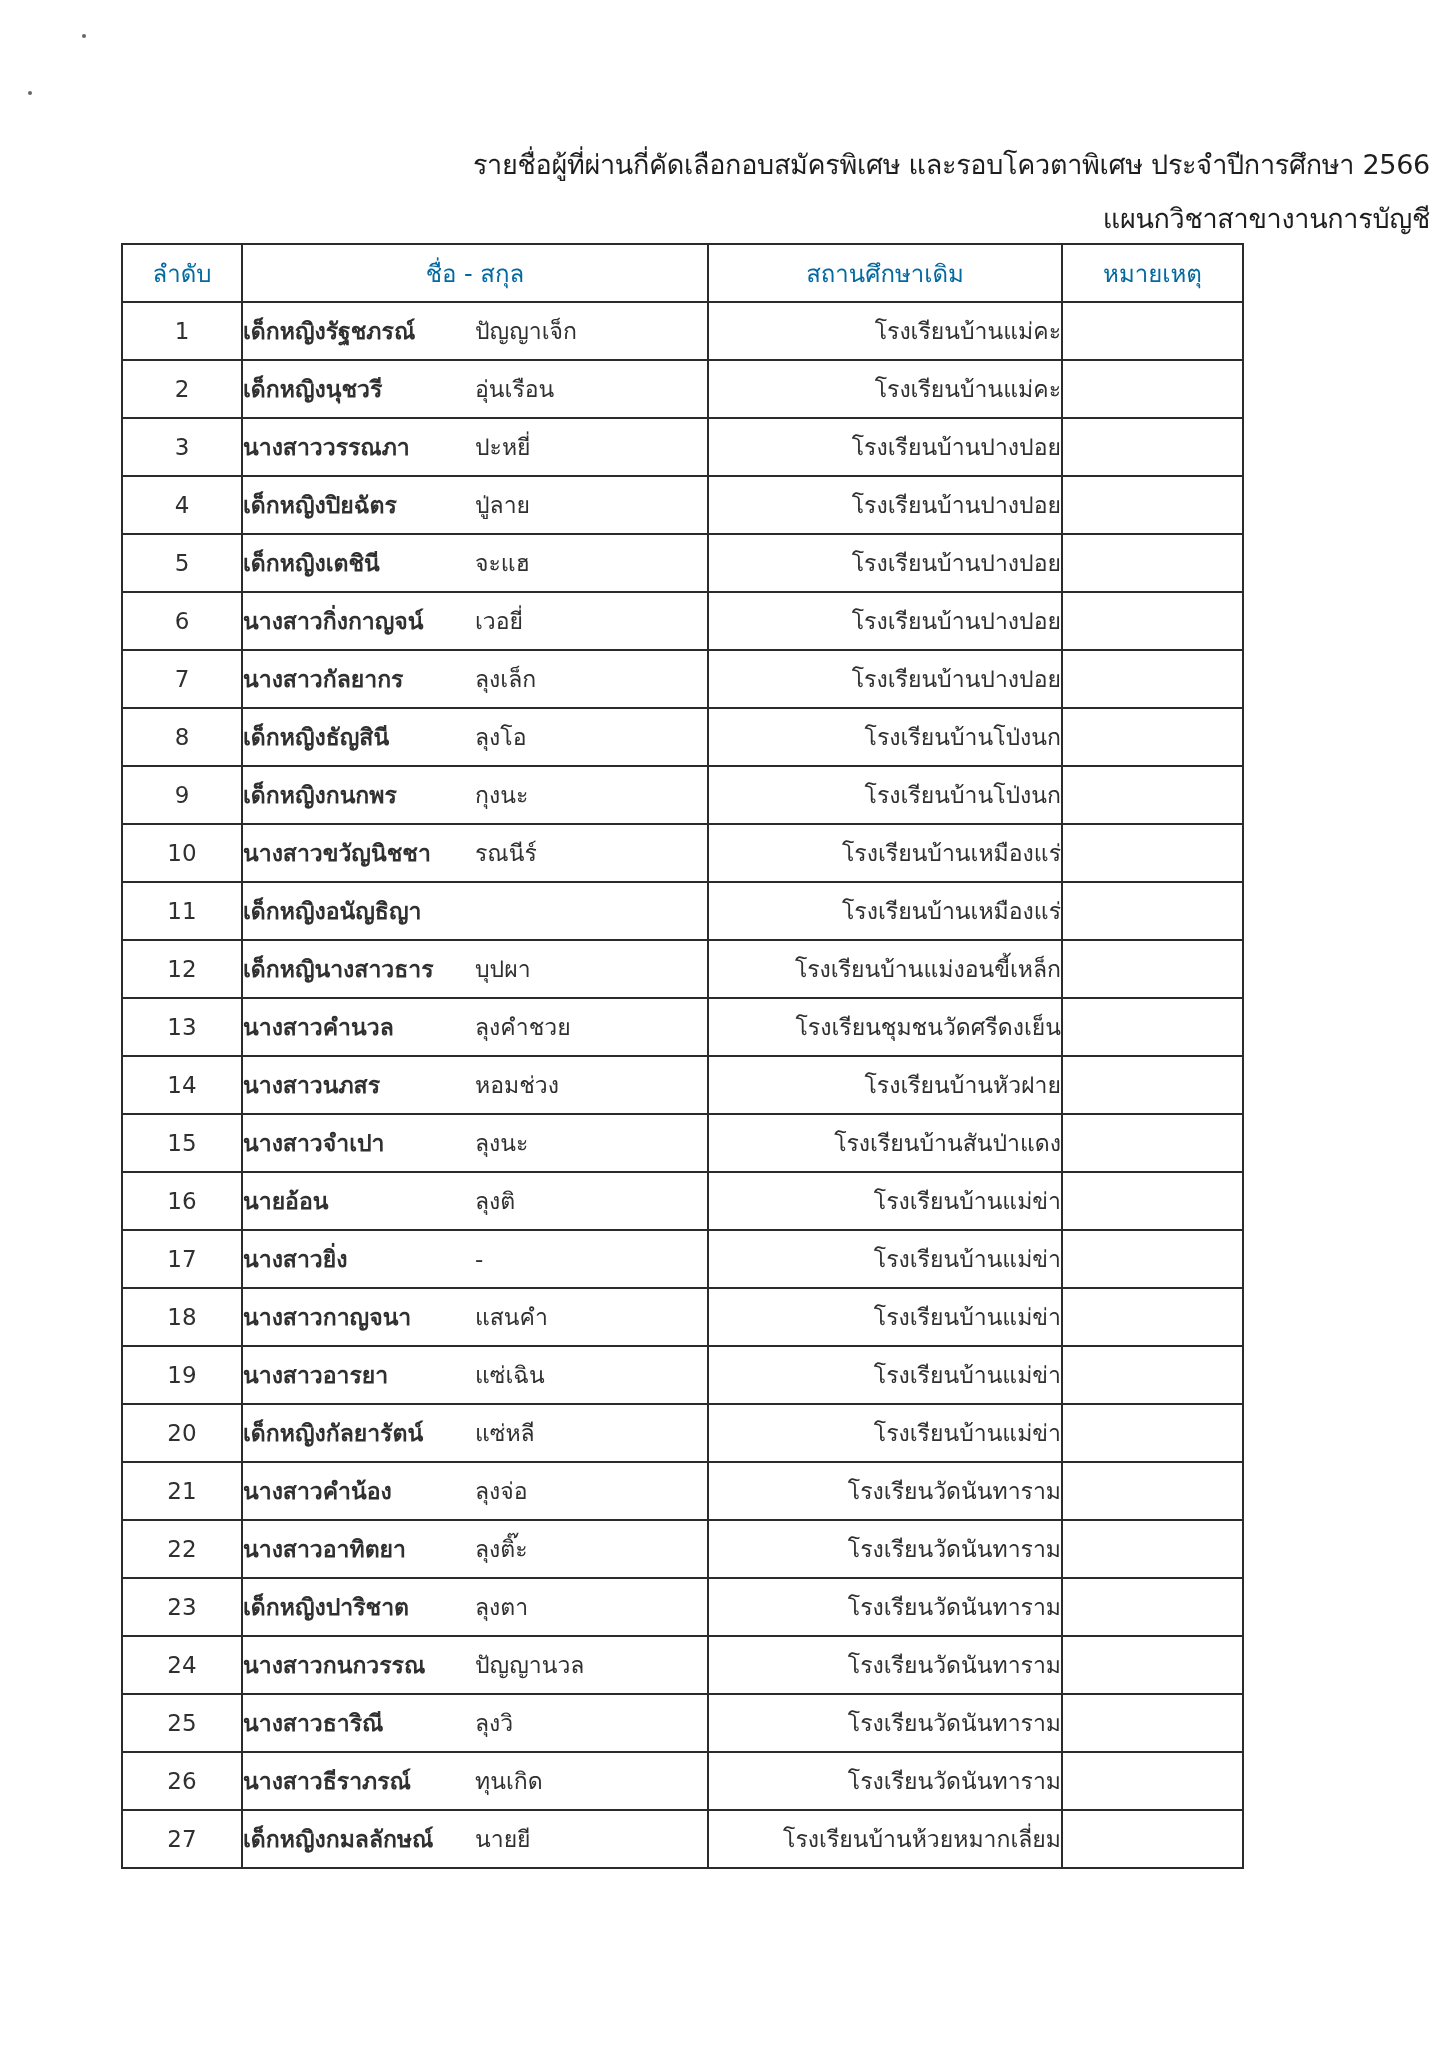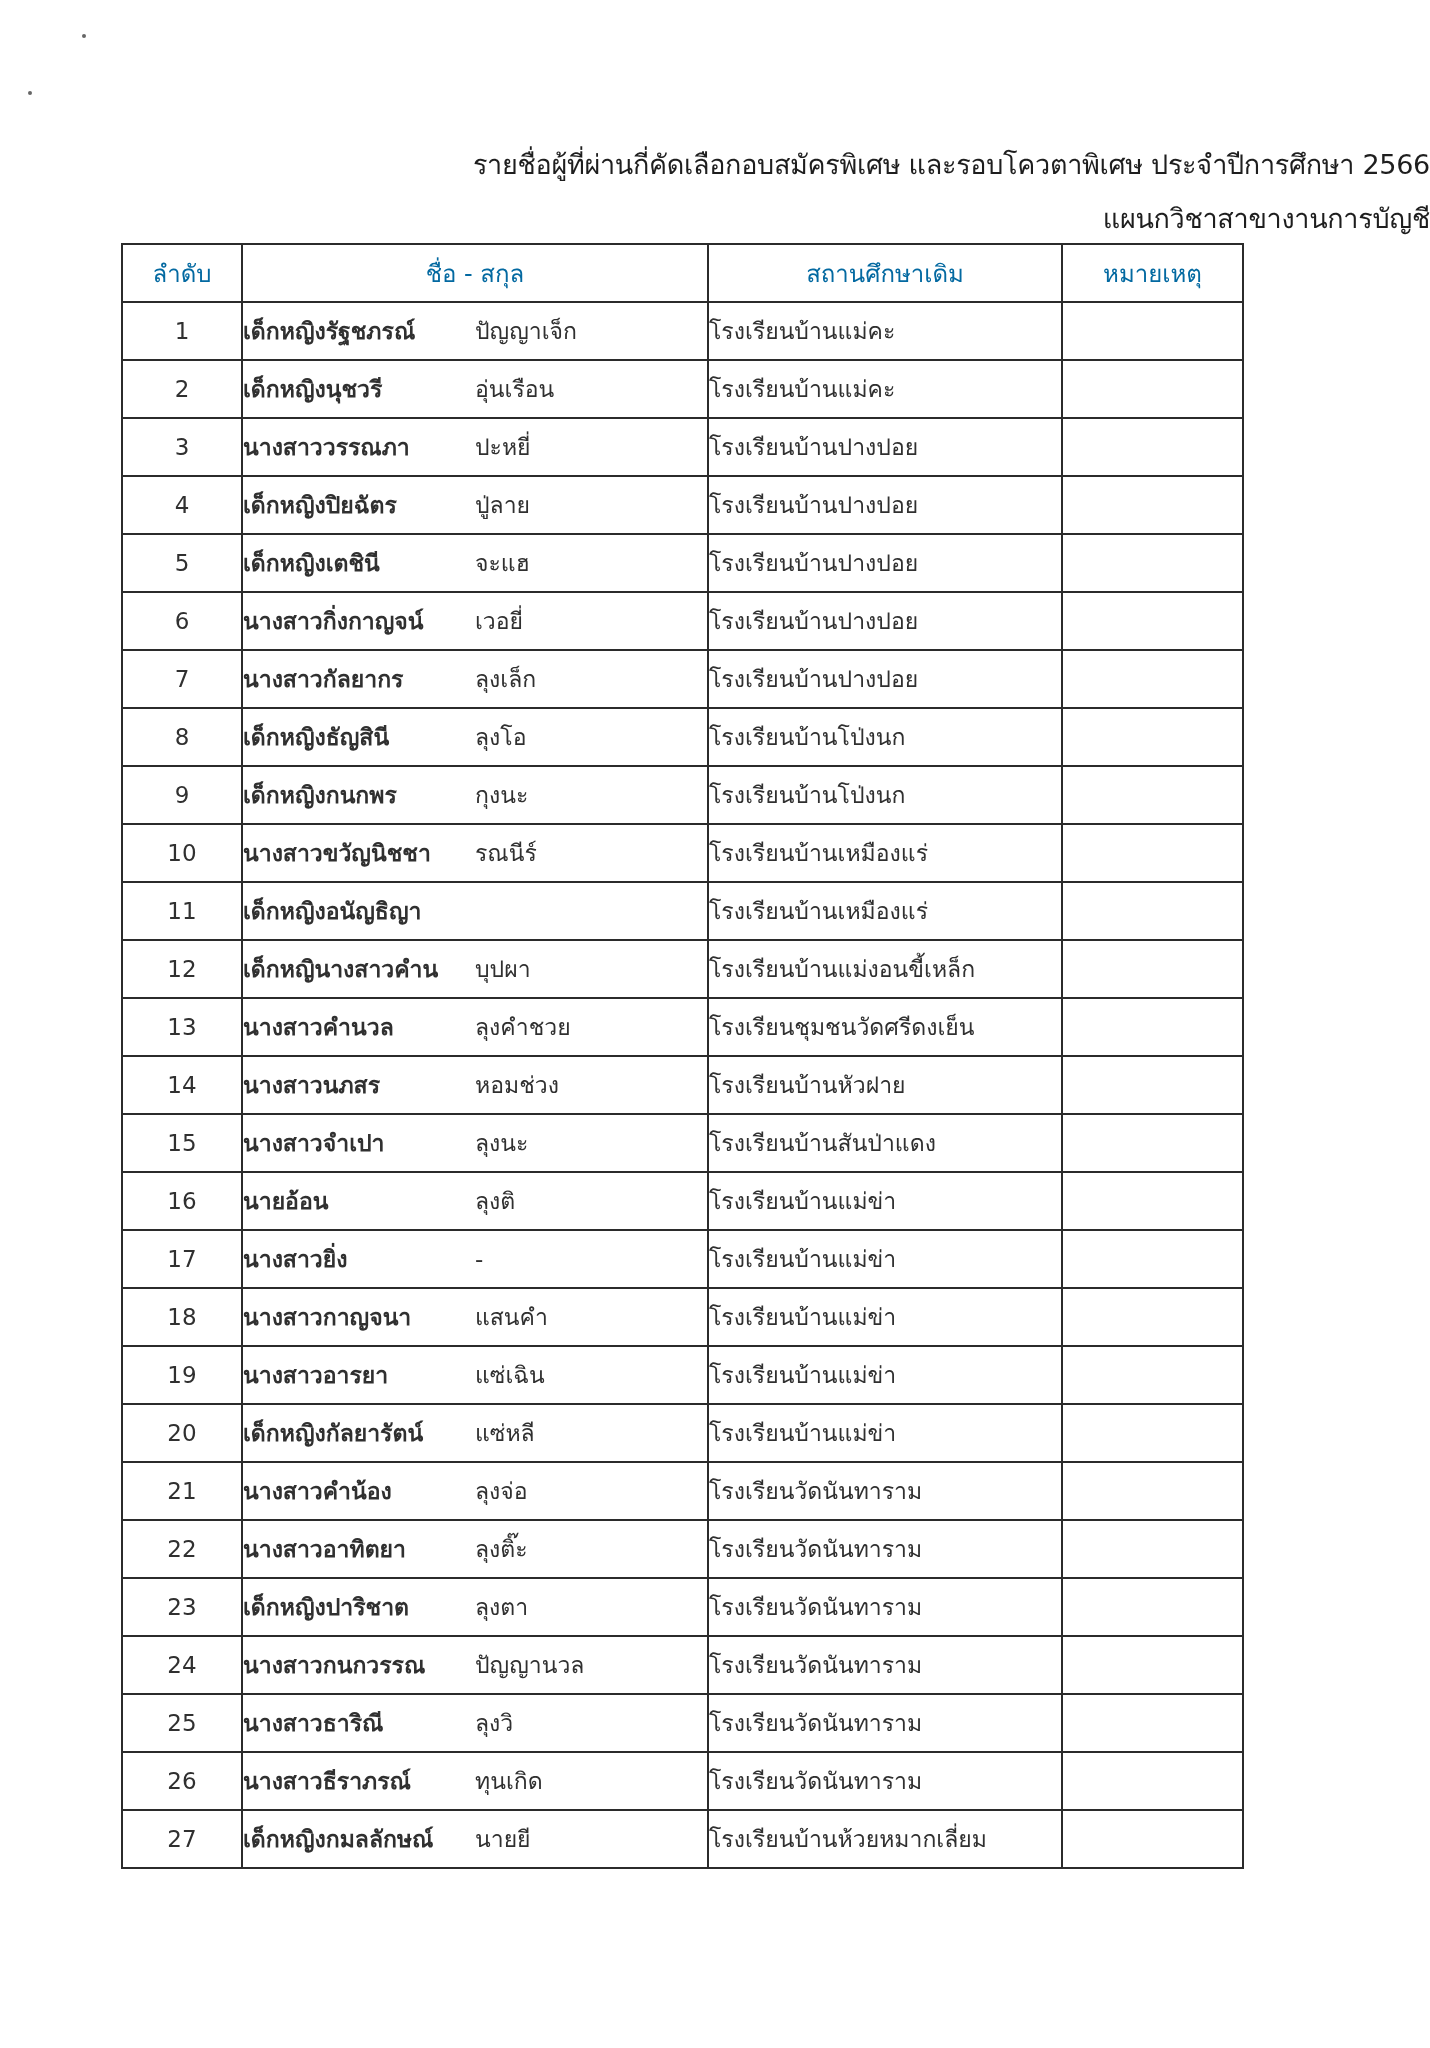--- a/index.html
+++ b/index.html
@@ -25,21 +25,21 @@
     font-size: 23px; font-weight: normal; color: #303030;
   }
   table.list th { color: #0369a1; font-size: 24px; }
   col.c1 { width: 120px; }
   col.c2 { width: 466px; }
   col.c3 { width: 354px; }
   col.c4 { width: 181px; }
   td.num { text-align: center; }
   td.name { padding-left: 4px; white-space: nowrap; }
   td.name .fn { display: inline-block; width: 232px; font-weight: bold; }
-  td.school { text-align: left; }
+  td.school { text-align: right; }
   th { text-align: center; }
 </style>
 </head>
 <body>
 
 <span class="speck" style="left:82px;top:34px;"></span>
 <span class="speck" style="left:28px;top:91px;"></span>
 
 <div class="title" id="t1">รายชื่อผู้ที่ผ่านกี่คัดเลือกอบสมัครพิเศษ และรอบโควตาพิเศษ ประจำปีการศึกษา 2566</div>
 <div class="title" id="t2">แผนกวิชาสาขางานการบัญชี</div>
@@ -121,21 +121,21 @@
         <td class="note"></td>
       </tr>
       <tr>
         <td class="num">11</td>
         <td class="name"><span class="fn">เด็กหญิงอนัญธิญา</span><span class="ln"></span></td>
         <td class="school">โรงเรียนบ้านเหมืองแร่</td>
         <td class="note"></td>
       </tr>
       <tr>
         <td class="num">12</td>
-        <td class="name"><span class="fn">เด็กหญินางสาวคำน</span><span class="ln">บุปผา</span></td>
+        <td class="name"><span class="fn">เด็กหญินางสาวธาร</span><span class="ln">บุปผา</span></td>
         <td class="school">โรงเรียนบ้านแม่งอนขี้เหล็ก</td>
         <td class="note"></td>
       </tr>
       <tr>
         <td class="num">13</td>
         <td class="name"><span class="fn">นางสาวคำนวล</span><span class="ln">ลุงคำชวย</span></td>
         <td class="school">โรงเรียนชุมชนวัดศรีดงเย็น</td>
         <td class="note"></td>
       </tr>
       <tr>

